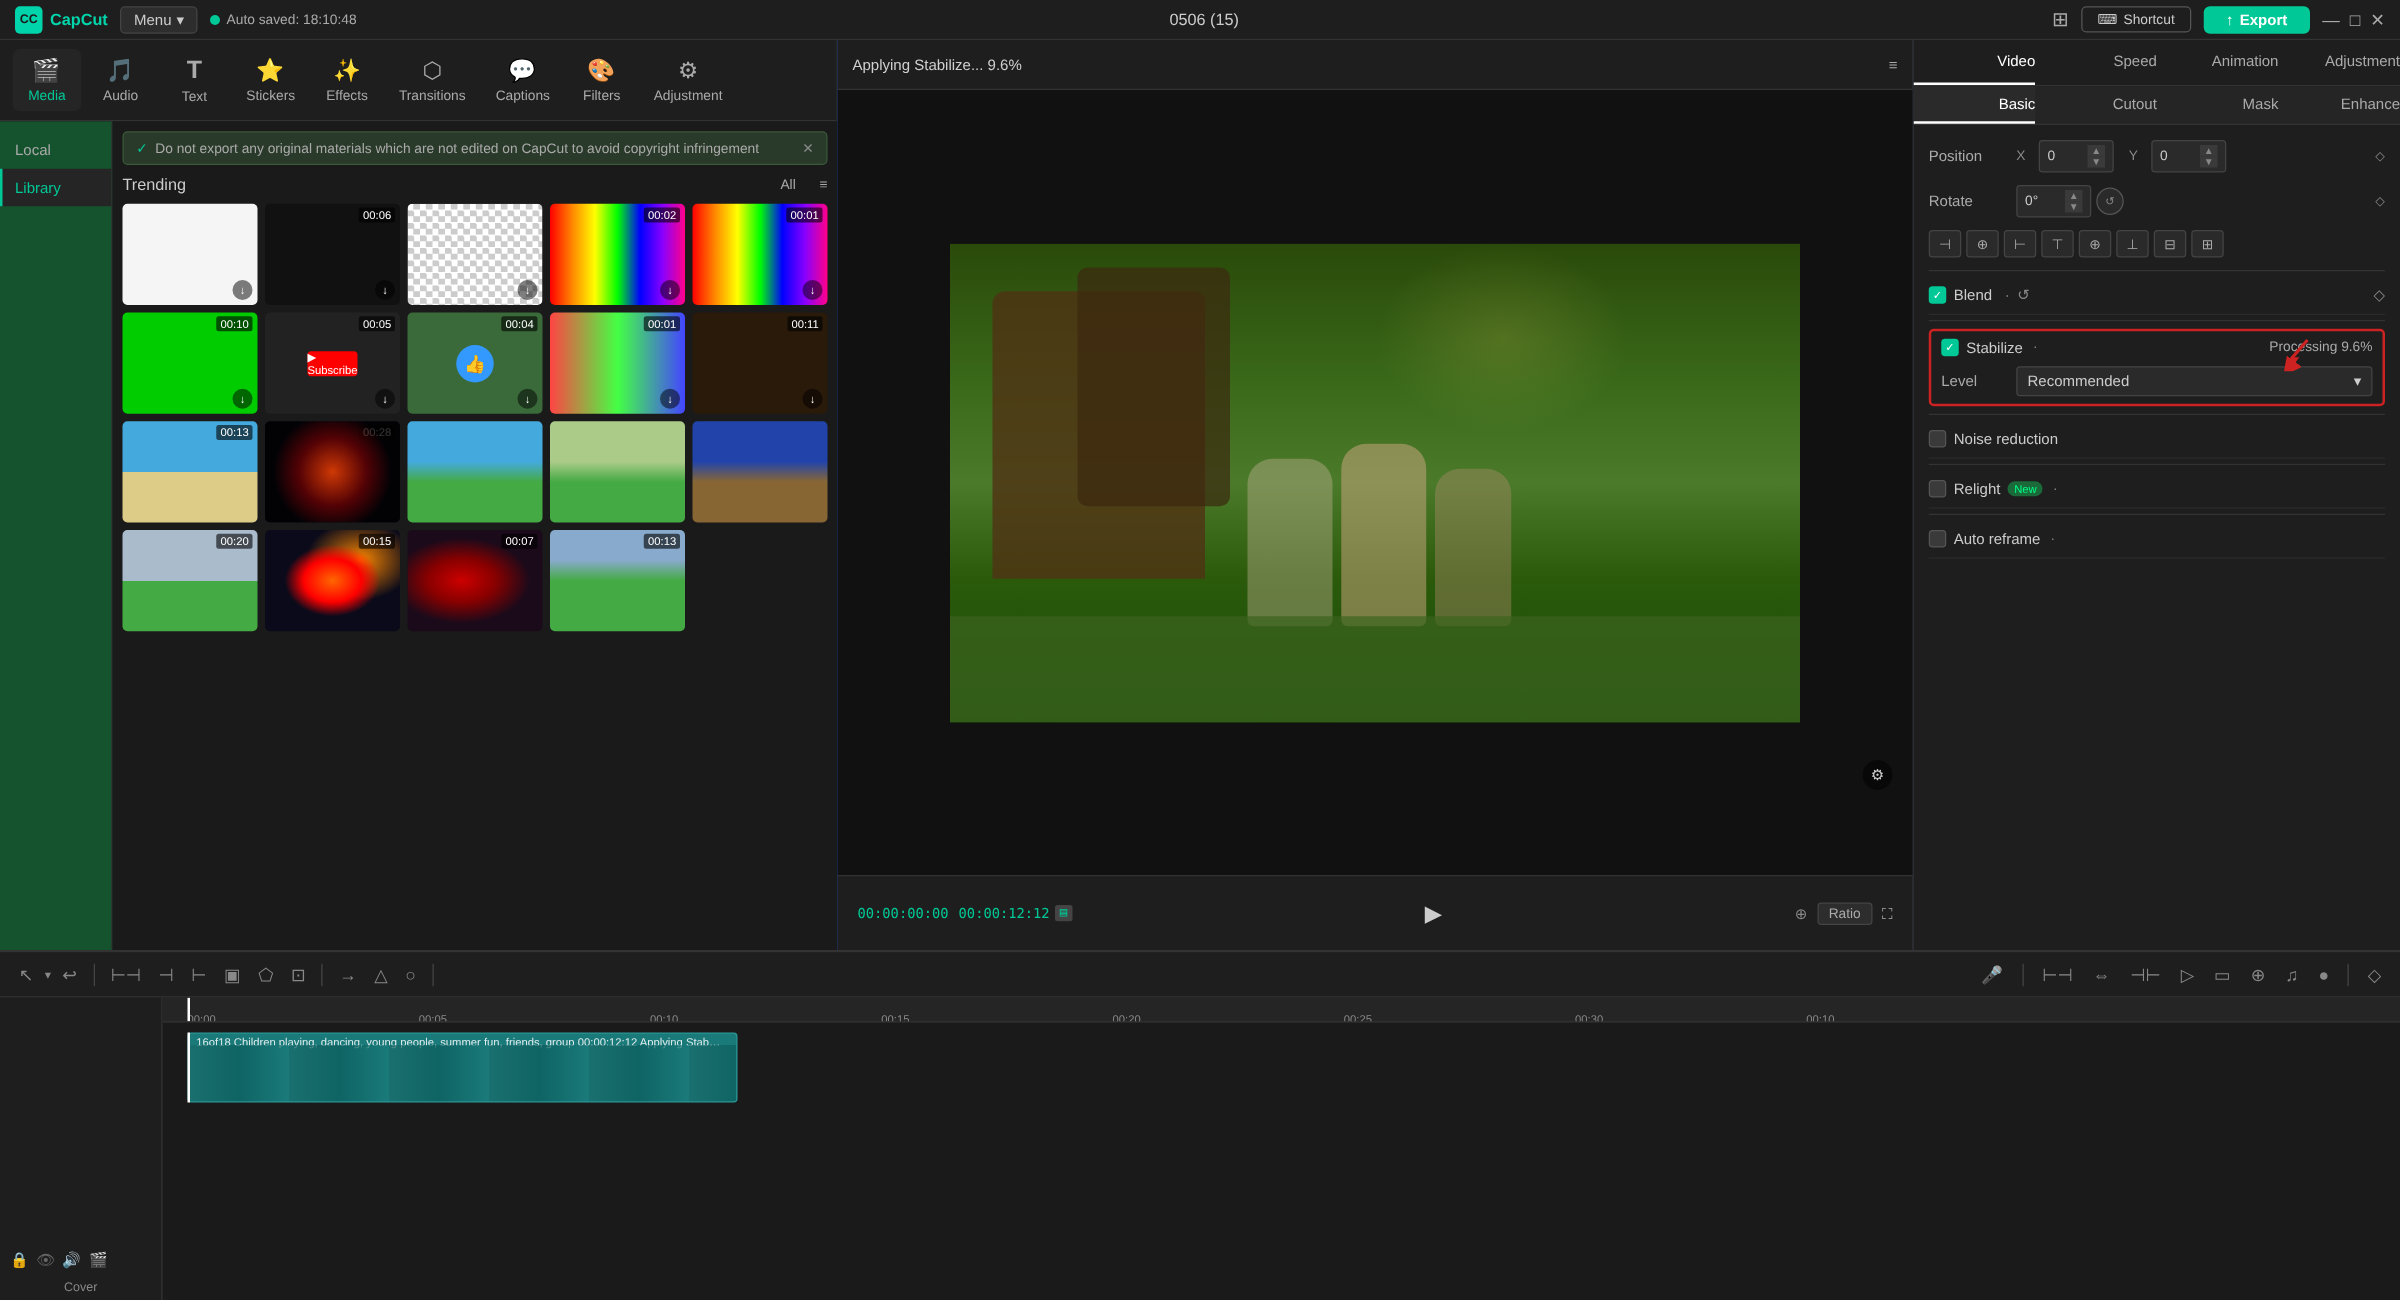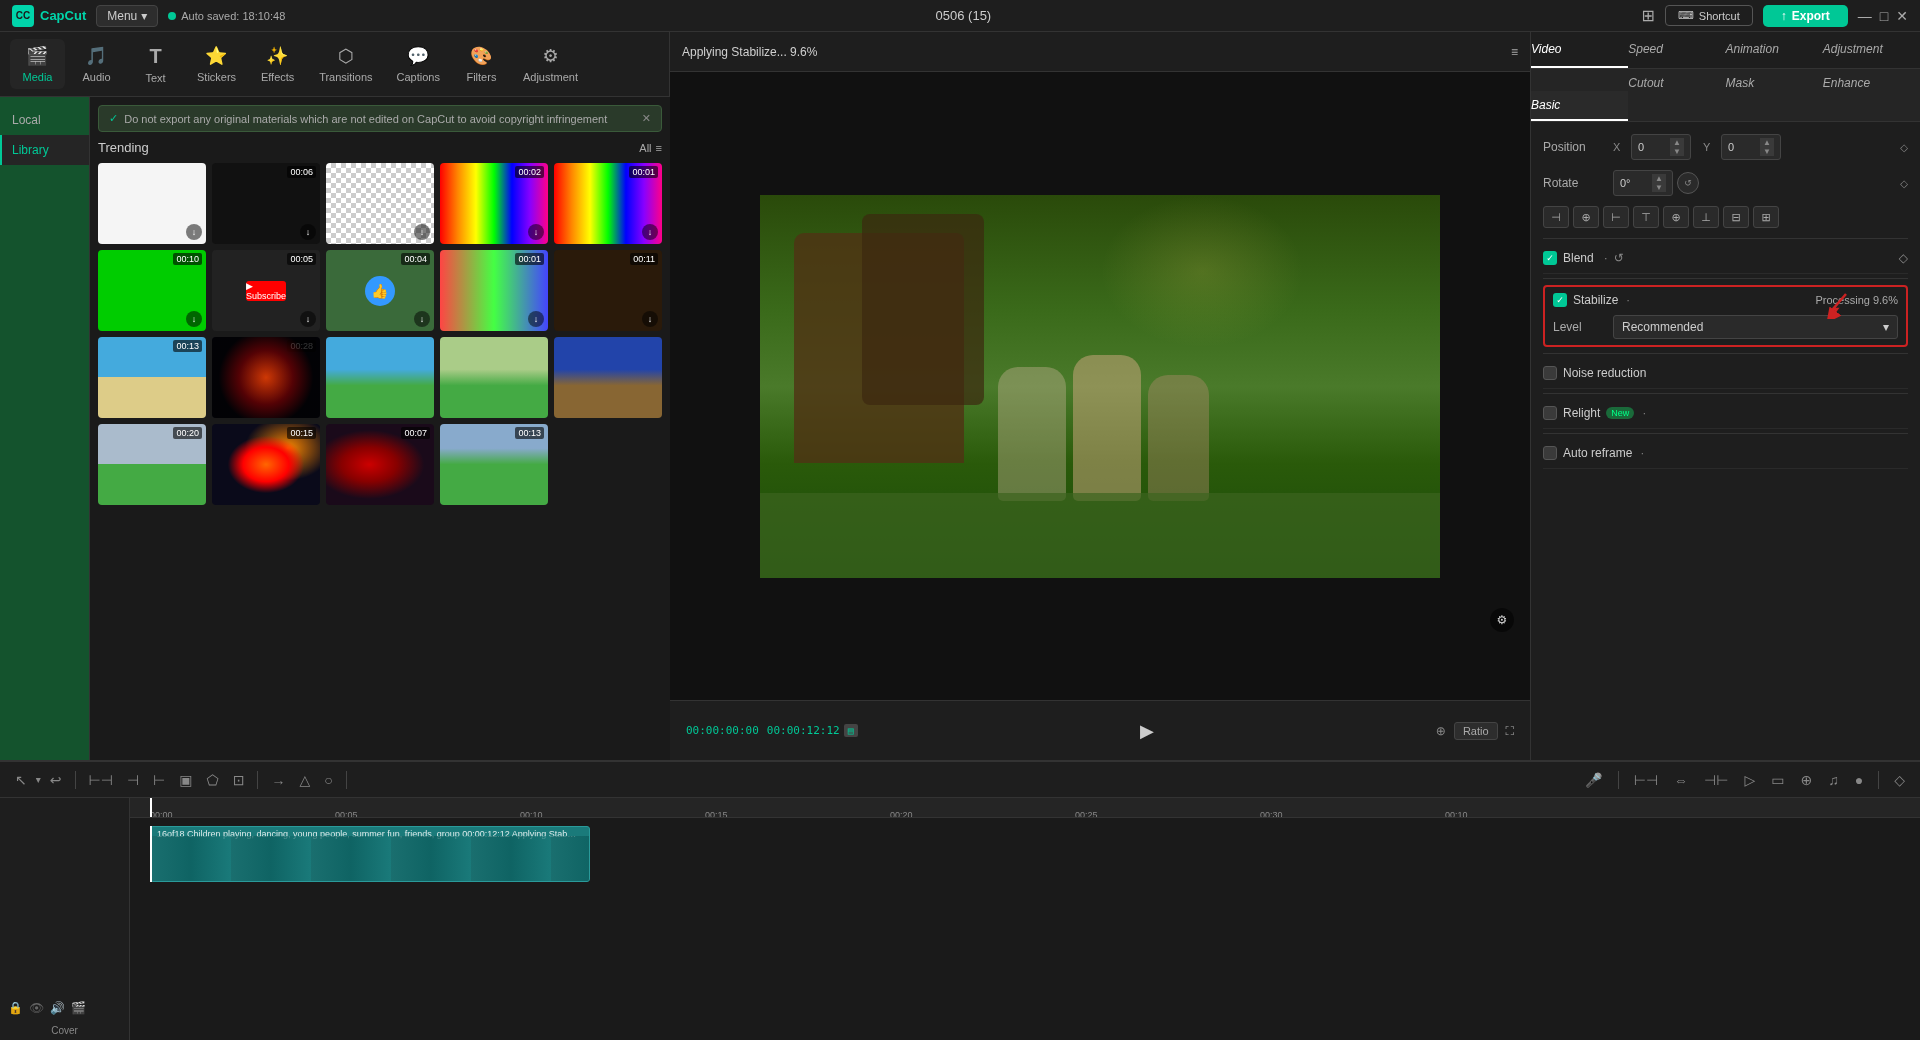--- a/index.html
+++ b/index.html
@@ -35,21 +35,21 @@
     
     #media-sidebar { width: 670px; display: flex; flex-direction: column; flex: 1; overflow: hidden; }
 
     #media-content { display: flex; flex: 1; overflow: hidden; }
     #media-left-nav { width: 90px; background: #14532d; border-right: 1px solid #333; padding: 8px 0; }
     .media-nav-item { padding: 8px 10px; cursor: pointer; color: #aaa; font-size: 12px; border-left: 2px solid transparent; }
     .media-nav-item.active { color: #00c896; border-left-color: #00c896; background: #252525; }
 
     #media-grid-area { flex: 1; background: #1a1a1a; overflow-y: auto; padding: 8px; }
     #info-bar { background: #2a3a2a; border: 1px solid #3a5a3a; border-radius: 4px; padding: 6px 10px; margin-bottom: 8px; font-size: 11px; color: #aaa; display: flex; justify-content: space-between; align-items: center; }
-    .all-filter { font-size: 11px; color: #aaa; cursor: pointer; display: flex; align-items: center; gap: 4px; }
+    .all-filter { font-size: 11px; color: #aaa; cursor: pointer; display: flex; align-items: center; gap: 19px; }
 
     #media-header { display: flex; justify-content: space-between; align-items: center; margin-bottom: 8px; }
 
     .media-grid { display: grid; grid-template-columns: repeat(5, 1fr); gap: 6px; }
     .media-item { background: #2a2a2a; border-radius: 4px; overflow: hidden; cursor: pointer; position: relative; aspect-ratio: 4/3; }
     .media-item-duration { position: absolute; top: 3px; right: 4px; font-size: 9px; color: #fff; background: rgba(0,0,0,0.6); padding: 1px 3px; border-radius: 2px; }
     .media-item-download { position: absolute; bottom: 4px; right: 4px; width: 16px; height: 16px; background: rgba(0,0,0,0.5); border-radius: 50%; display: flex; align-items: center; justify-content: center; font-size: 9px; color: #fff; }
     
     .thumb-white { background: #f5f5f5; }
     .thumb-black { background: #111; }
@@ -80,21 +80,21 @@
     #time-display { color: #00c896; font-size: 11px; font-family: monospace; display: flex; gap: 4px; align-items: center; }
     #time-separator { color: #555; }
     #play-btn { width: 30px; height: 30px; background: transparent; border: none; cursor: pointer; color: #ccc; font-size: 18px; display: flex; align-items: center; justify-content: center; }
     #preview-tools { display: flex; gap: 8px; align-items: center; color: #888; font-size: 12px; }
     #ratio-btn { background: #2d2d2d; border: 1px solid #444; color: #aaa; padding: 2px 8px; border-radius: 3px; cursor: pointer; font-size: 11px; }
     #fullscreen-btn { cursor: pointer; color: #aaa; }
 
     
     #right-panel { width: 390px; background: #1e1e1e; display: flex; flex-direction: column; border-left: 1px solid #333; flex-shrink: 0; }
     #right-tabs { display: flex; border-bottom: 1px solid #333; }
-    .right-tab { flex: 1; text-align: left; padding: 10px 0; cursor: pointer; font-size: 12px; color: #aaa; border-bottom: 2px solid transparent; font-style: italic; }
+    .right-tab { flex: 1; text-align: right; padding: 10px 0; cursor: pointer; font-size: 12px; color: #aaa; border-bottom: 2px solid transparent; }
     .right-tab.active { color: #fff; border-bottom-color: #fff; }
 
     #right-content { flex: 1; overflow-y: auto; padding: 12px; }
 
     
     .prop-row { display: flex; align-items: center; margin-bottom: 10px; }
     .prop-label { width: 70px; color: #aaa; font-size: 12px; flex-shrink: 0; }
     .prop-input-group { display: flex; align-items: center; gap: 4px; flex: 1; }
     .axis-label { color: #888; font-size: 11px; width: 14px; }
     .num-input { background: #2a2a2a; border: 1px solid #444; color: #ccc; padding: 3px 6px; border-radius: 3px; width: 60px; text-align: center; font-size: 11px; display: flex; align-items: center; justify-content: space-between; }
@@ -393,21 +393,21 @@
   <div id="right-panel">
 
     <div id="right-tabs">
       <div class="right-tab active">Video</div>
       <div class="right-tab">Speed</div>
       <div class="right-tab">Animation</div>
       <div class="right-tab">Adjustment</div>
     </div>
 
     <div style="display:flex;border-bottom:1px solid #333;background:#252525;">
-      <div class="right-tab active" style="font-size:12px;padding:7px 0;background:#2a2a2a;border-bottom:2px solid #fff;margin-top:22px;">Basic</div>
+      <div class="right-tab active" style="font-size:12px;padding:7px 0;background:#2a2a2a;border-bottom:2px solid #fff;">Basic</div>
       <div class="right-tab" style="font-size:12px;padding:7px 0;">Cutout</div>
       <div class="right-tab" style="font-size:12px;padding:7px 0;">Mask</div>
       <div class="right-tab" style="font-size:12px;padding:7px 0;">Enhance</div>
     </div>
 
     <div id="right-content">
 
       <div class="prop-row">
         <span class="prop-label">Position</span>
         <div class="prop-input-group">

